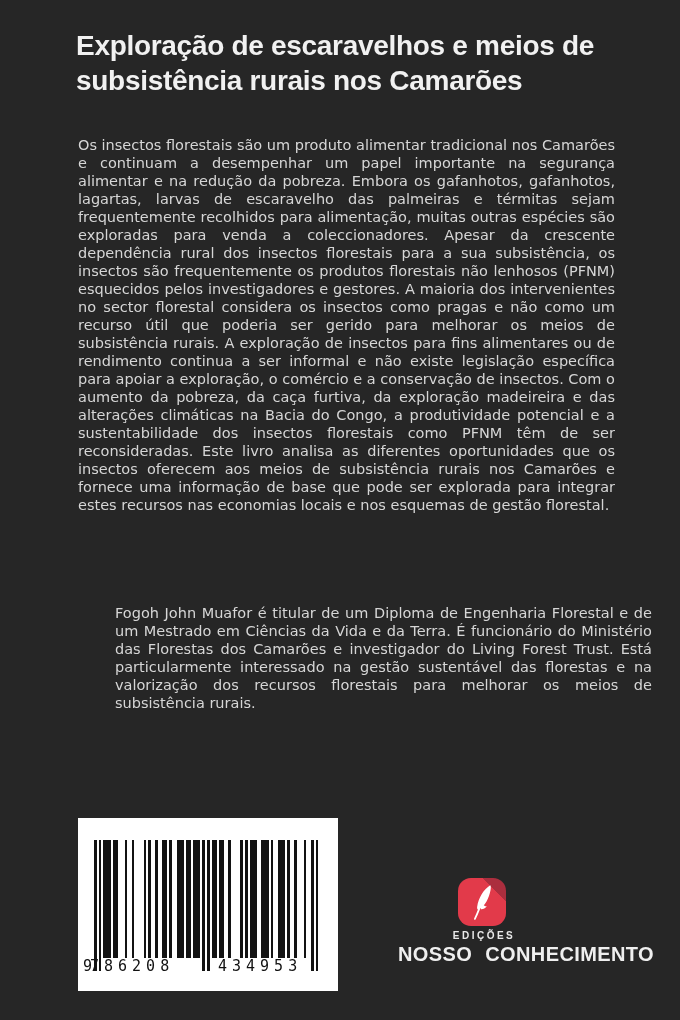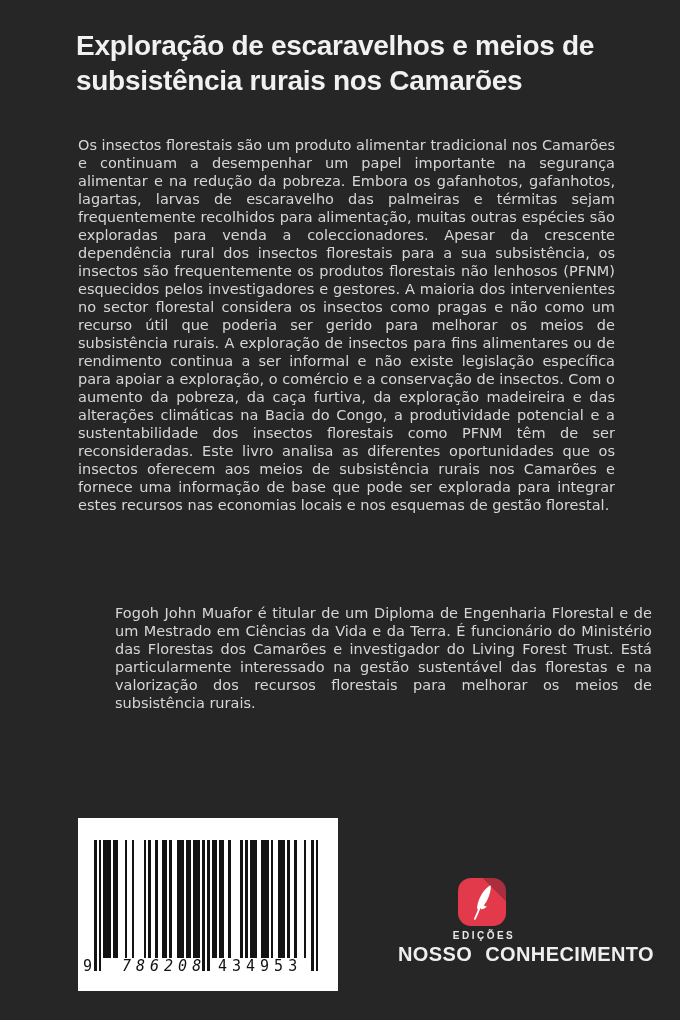--- a/index.html
+++ b/index.html
@@ -42,21 +42,21 @@
     position:absolute;left:16px;top:22px;width:224px;height:131px;
     display:block;
   }
   .barcode-digits span{
     position:absolute;top:139px;
     font-family:"DejaVu Sans Mono","Liberation Mono",monospace;
     font-size:15px;line-height:18px;color:#111111;
     white-space:pre;
   }
   .bc-d0{left:5px;}
-  .bc-d1{left:44px;letter-spacing:5px;font-style:italic;}
+  .bc-d1{left:12px;letter-spacing:5px;}
   .bc-d2{left:140px;letter-spacing:5px;}
 
   
   .publisher{
     position:absolute;left:398px;top:878px;width:172px;
     text-align:center;
   }
   .logo-tile{
     position:absolute;left:60px;top:0;width:48px;height:48px;
     border-radius:13px;

